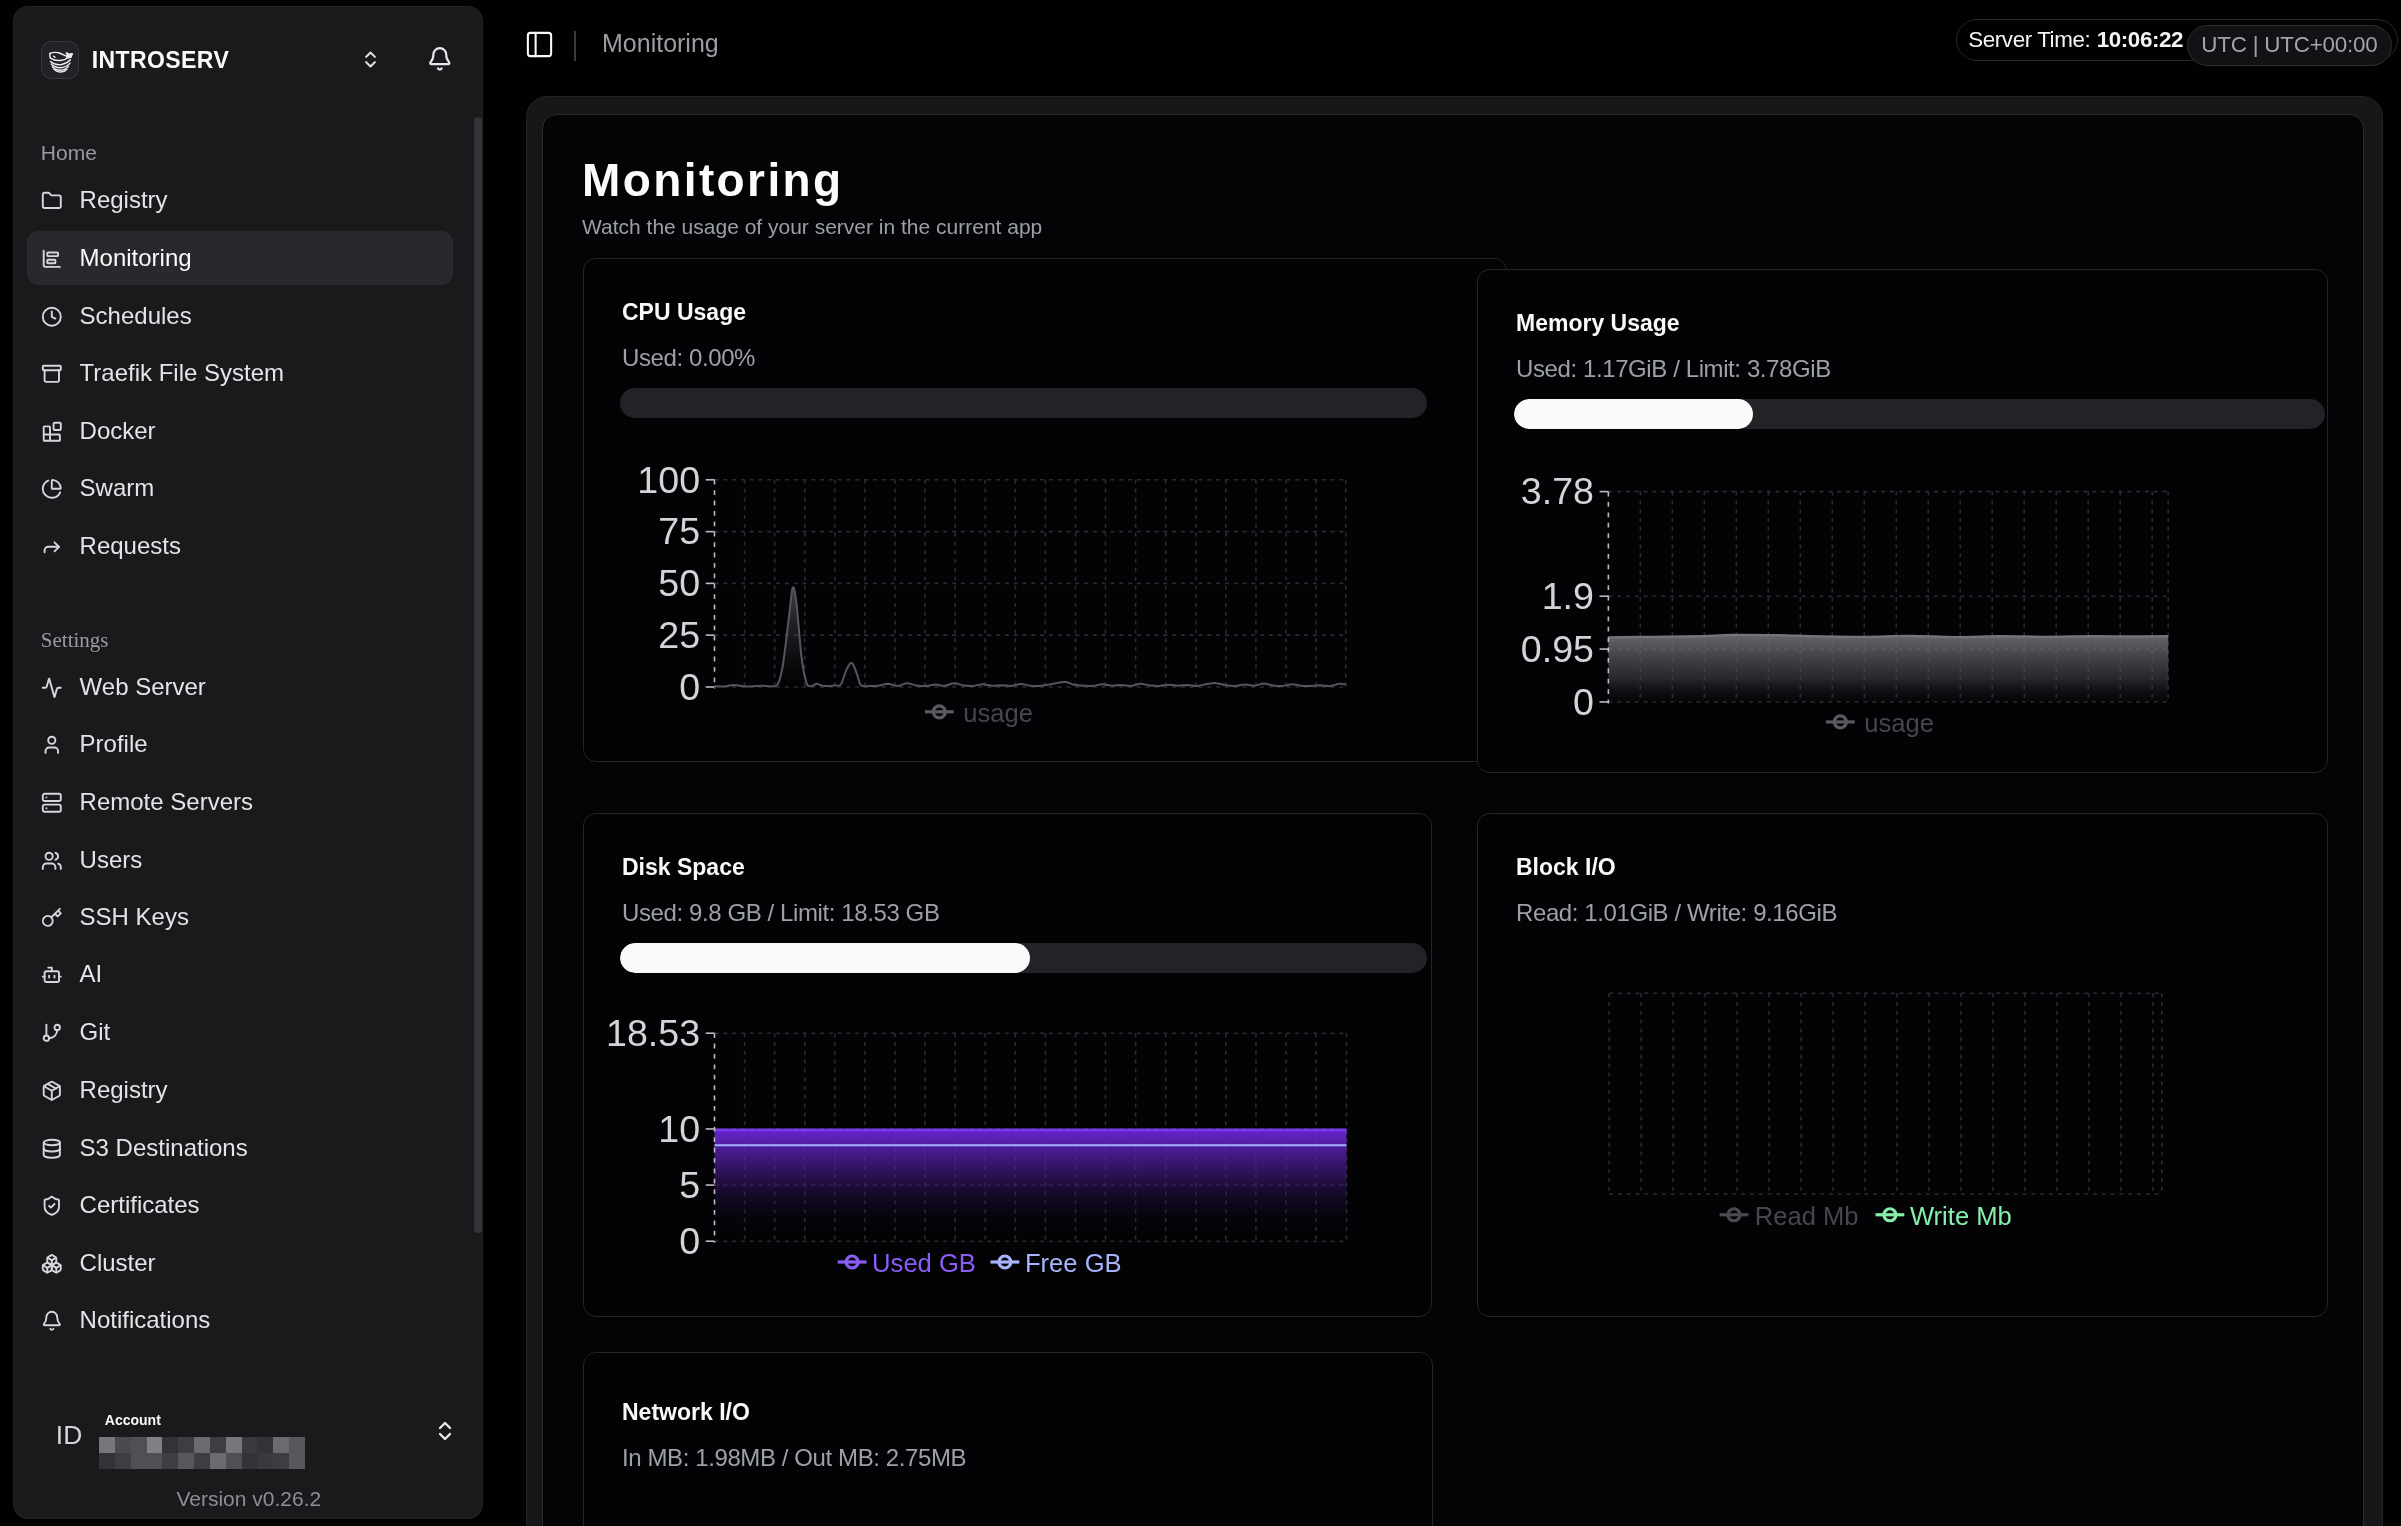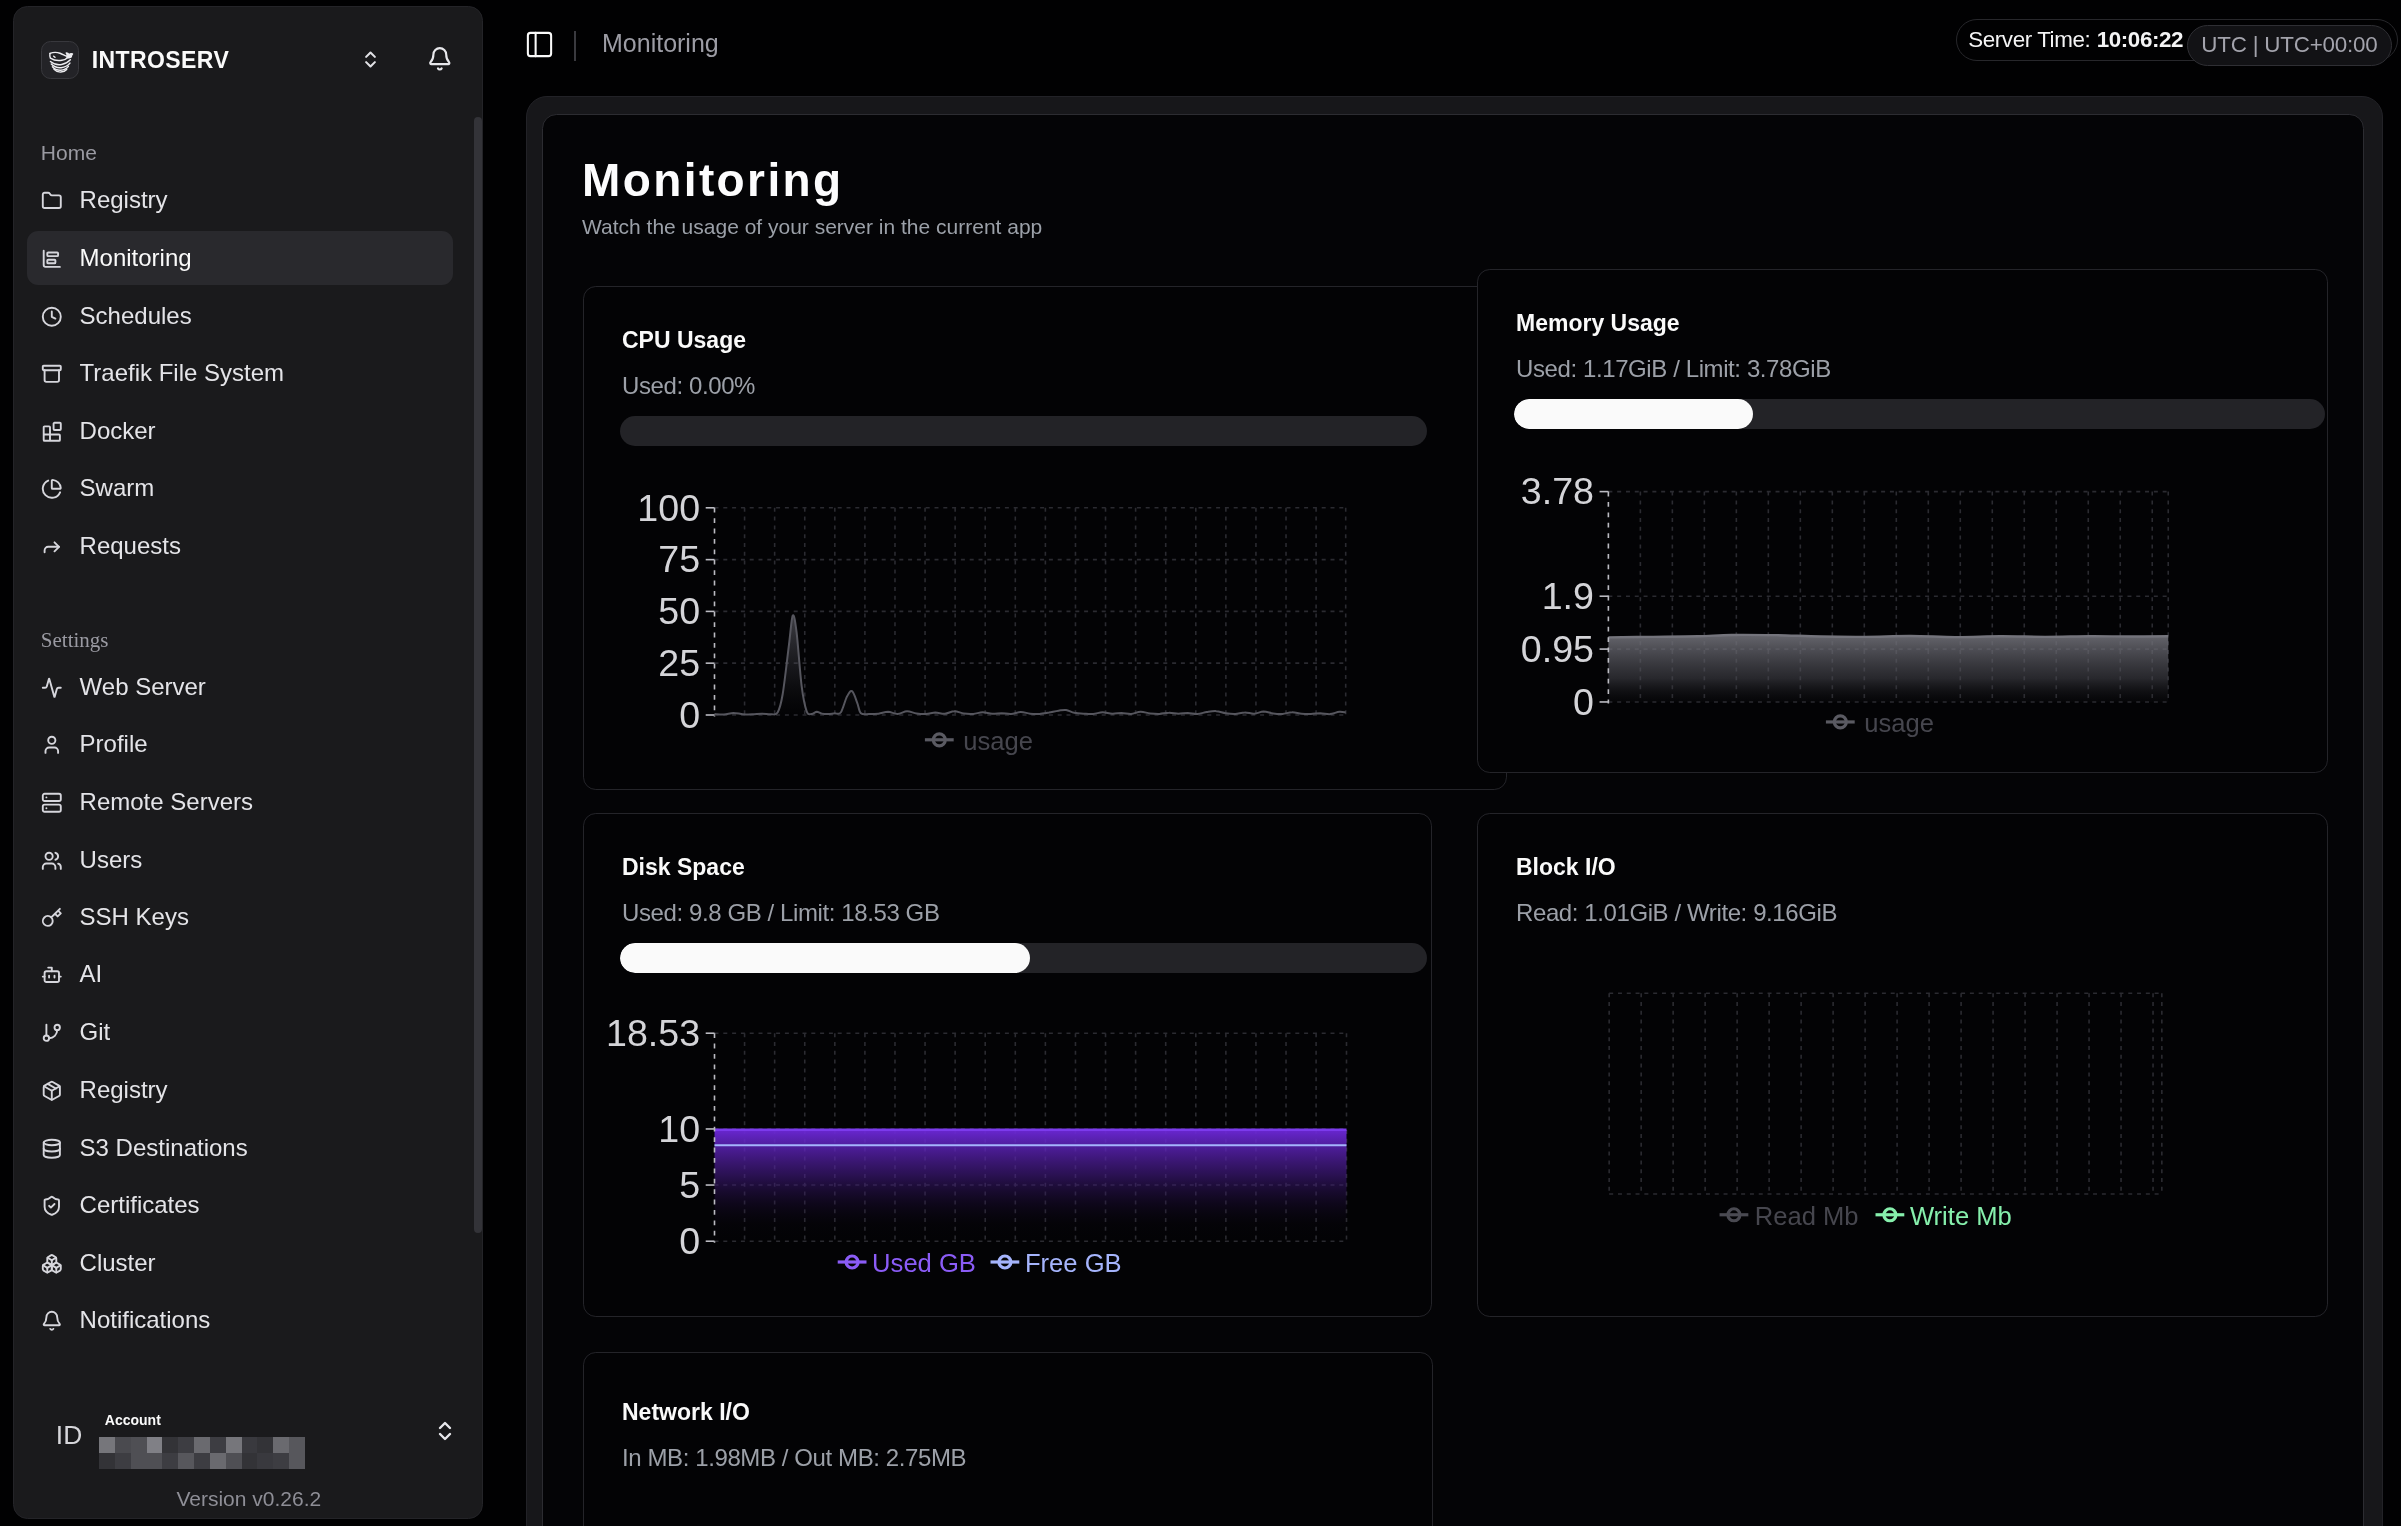--- a/index.html
+++ b/index.html
@@ -270,21 +270,21 @@
   <div style="position:absolute;left:91px;top:31px;width:1.6px;height:30px;background:#3a3a3f;"></div>
   <div style="position:absolute;left:119px;top:29px;font-size:25px;color:#9c9ca4;">Monitoring</div>
 </div>
 <div id="pill">Server Time: <b>10:06:22</b><div id="utc">UTC&nbsp;|&nbsp;UTC+00:00</div></div>
 
 <div id="outer"></div>
 <div id="inner"></div>
 <h1 class="pagetitle">Monitoring</h1>
 <div class="pagesub">Watch the usage of your server in the current app</div>
 
-<div class="card" id="cpu" style="left:583px;top:286px;width:924px;height:504px;">
+<div class="card" id="cpu" style="left:583px;top:258px;width:924px;height:504px;">
   <div class="ctitle">CPU Usage</div>
   <div class="csub">Used: 0.00%</div>
   <div class="track" style="width:807px;"></div>
   <svg width="849" height="504" viewBox="0 0 1061 630" style="position:absolute;left:0;top:0">
       <defs>
         <linearGradient id="gcpu" x1="0" y1="0" x2="0" y2="1">
           <stop offset="0" stop-color="#6e6e78" stop-opacity="0.55"></stop>
           <stop offset="0.6" stop-color="#44444c" stop-opacity="0.25"></stop>
           <stop offset="1" stop-color="#222226" stop-opacity="0"></stop>
         </linearGradient>

